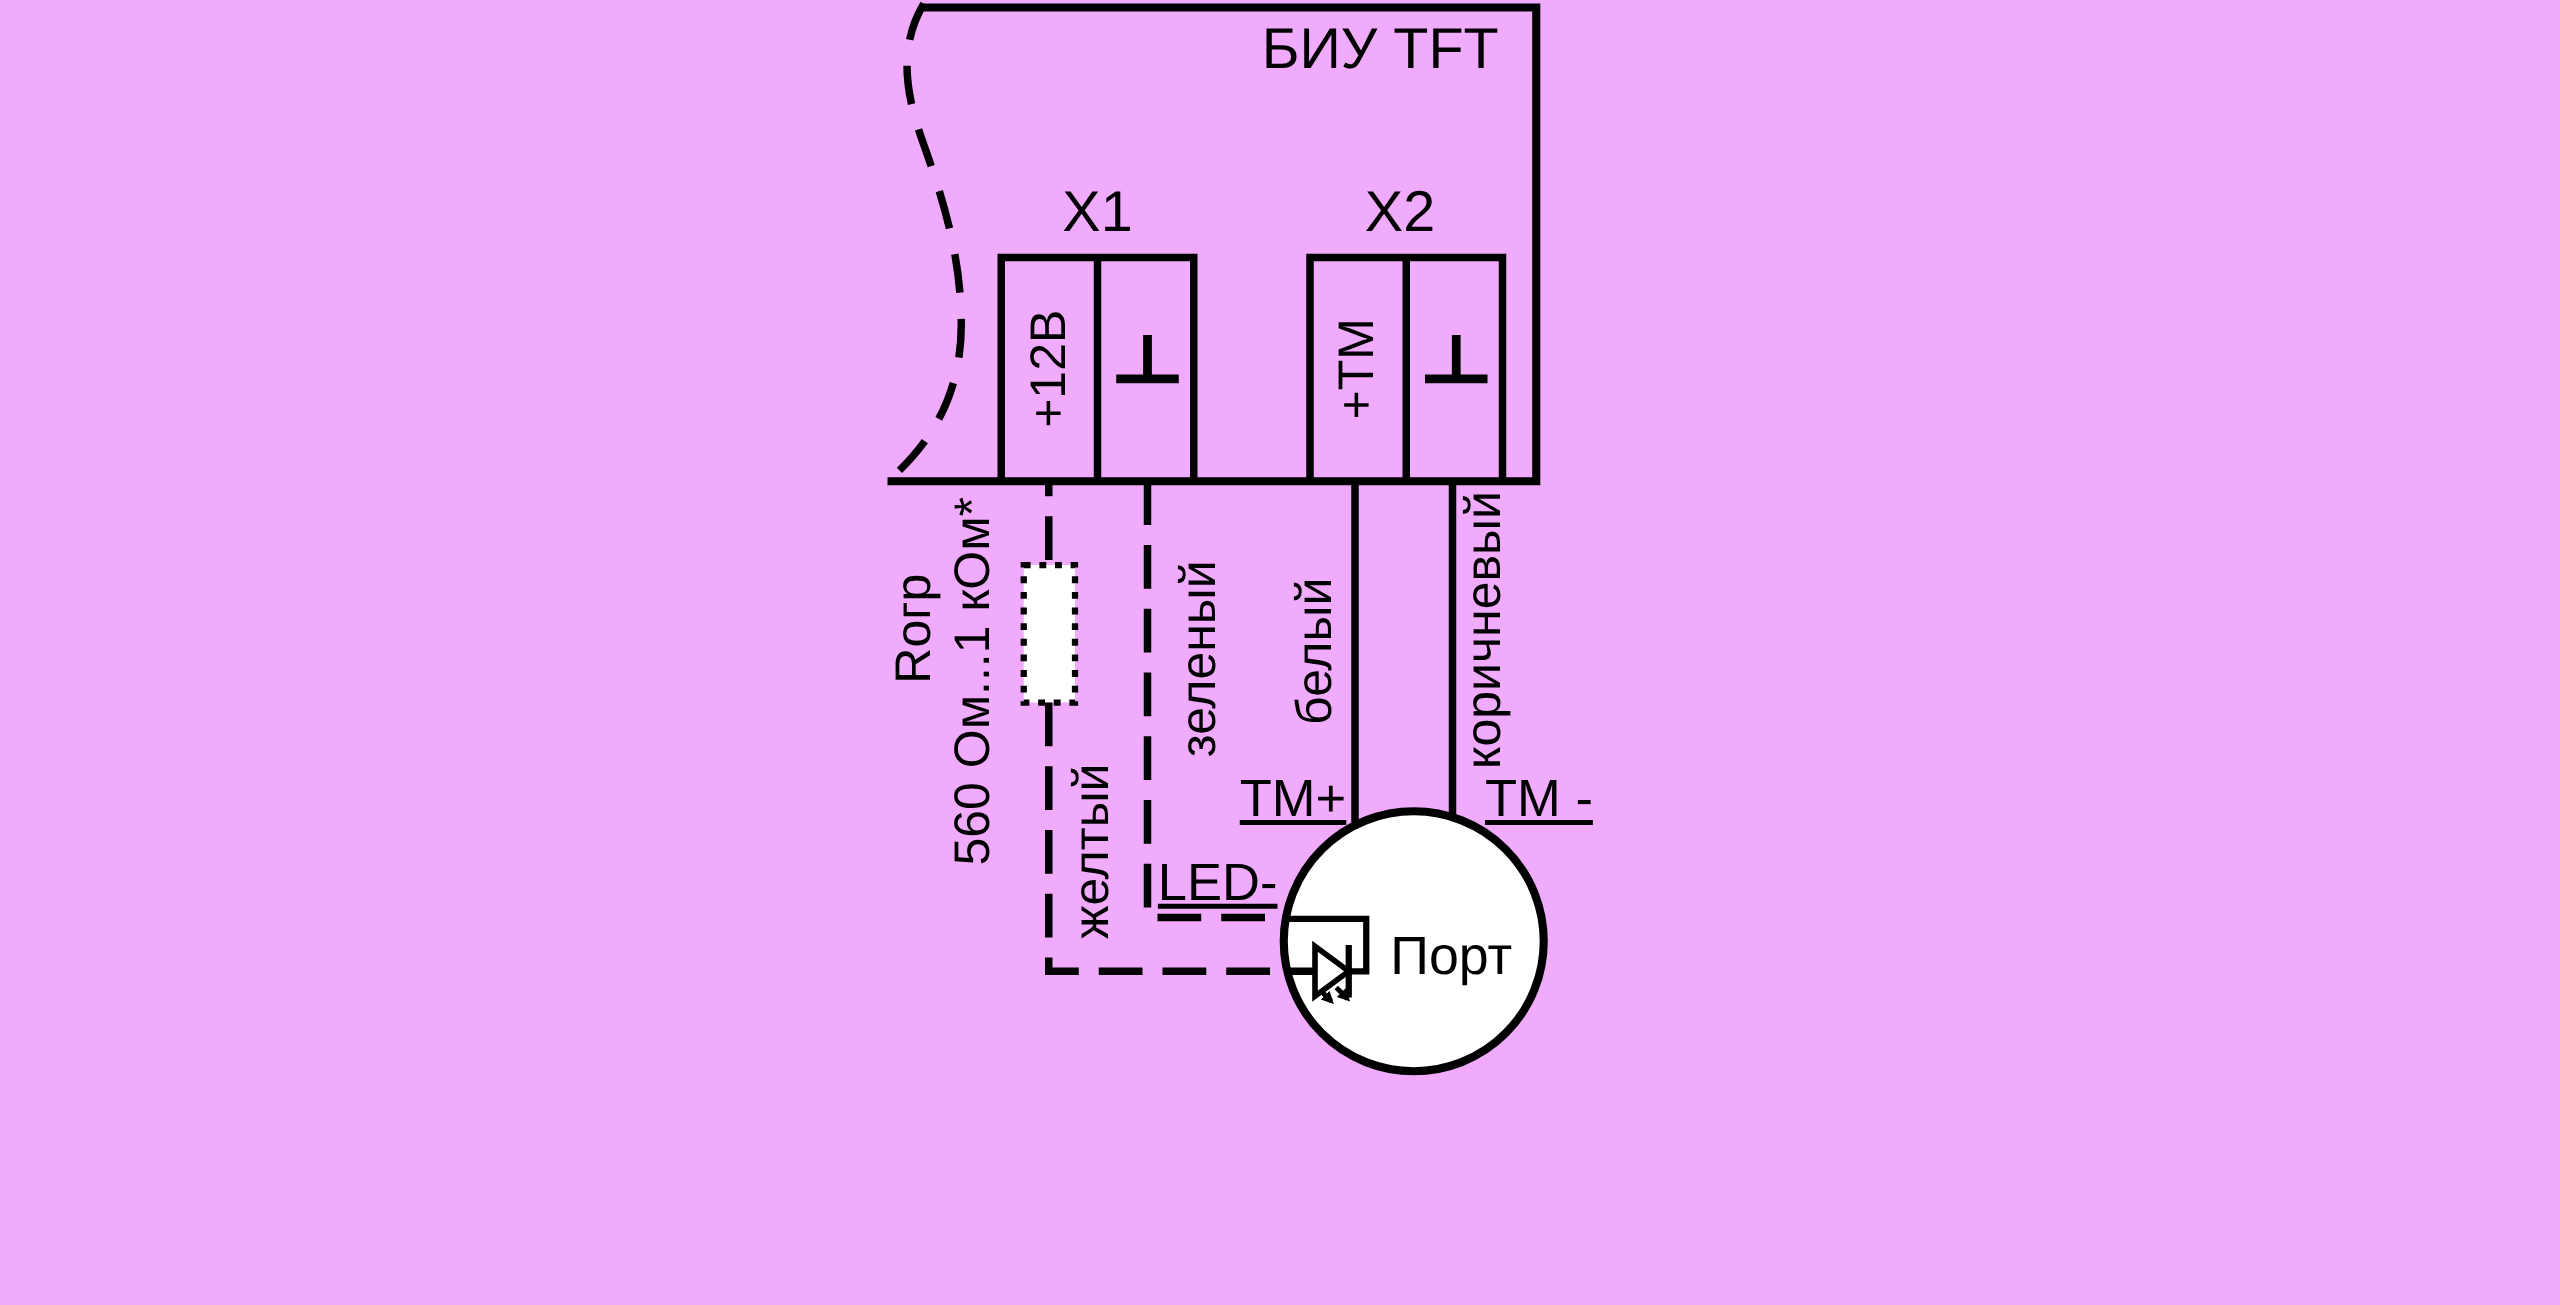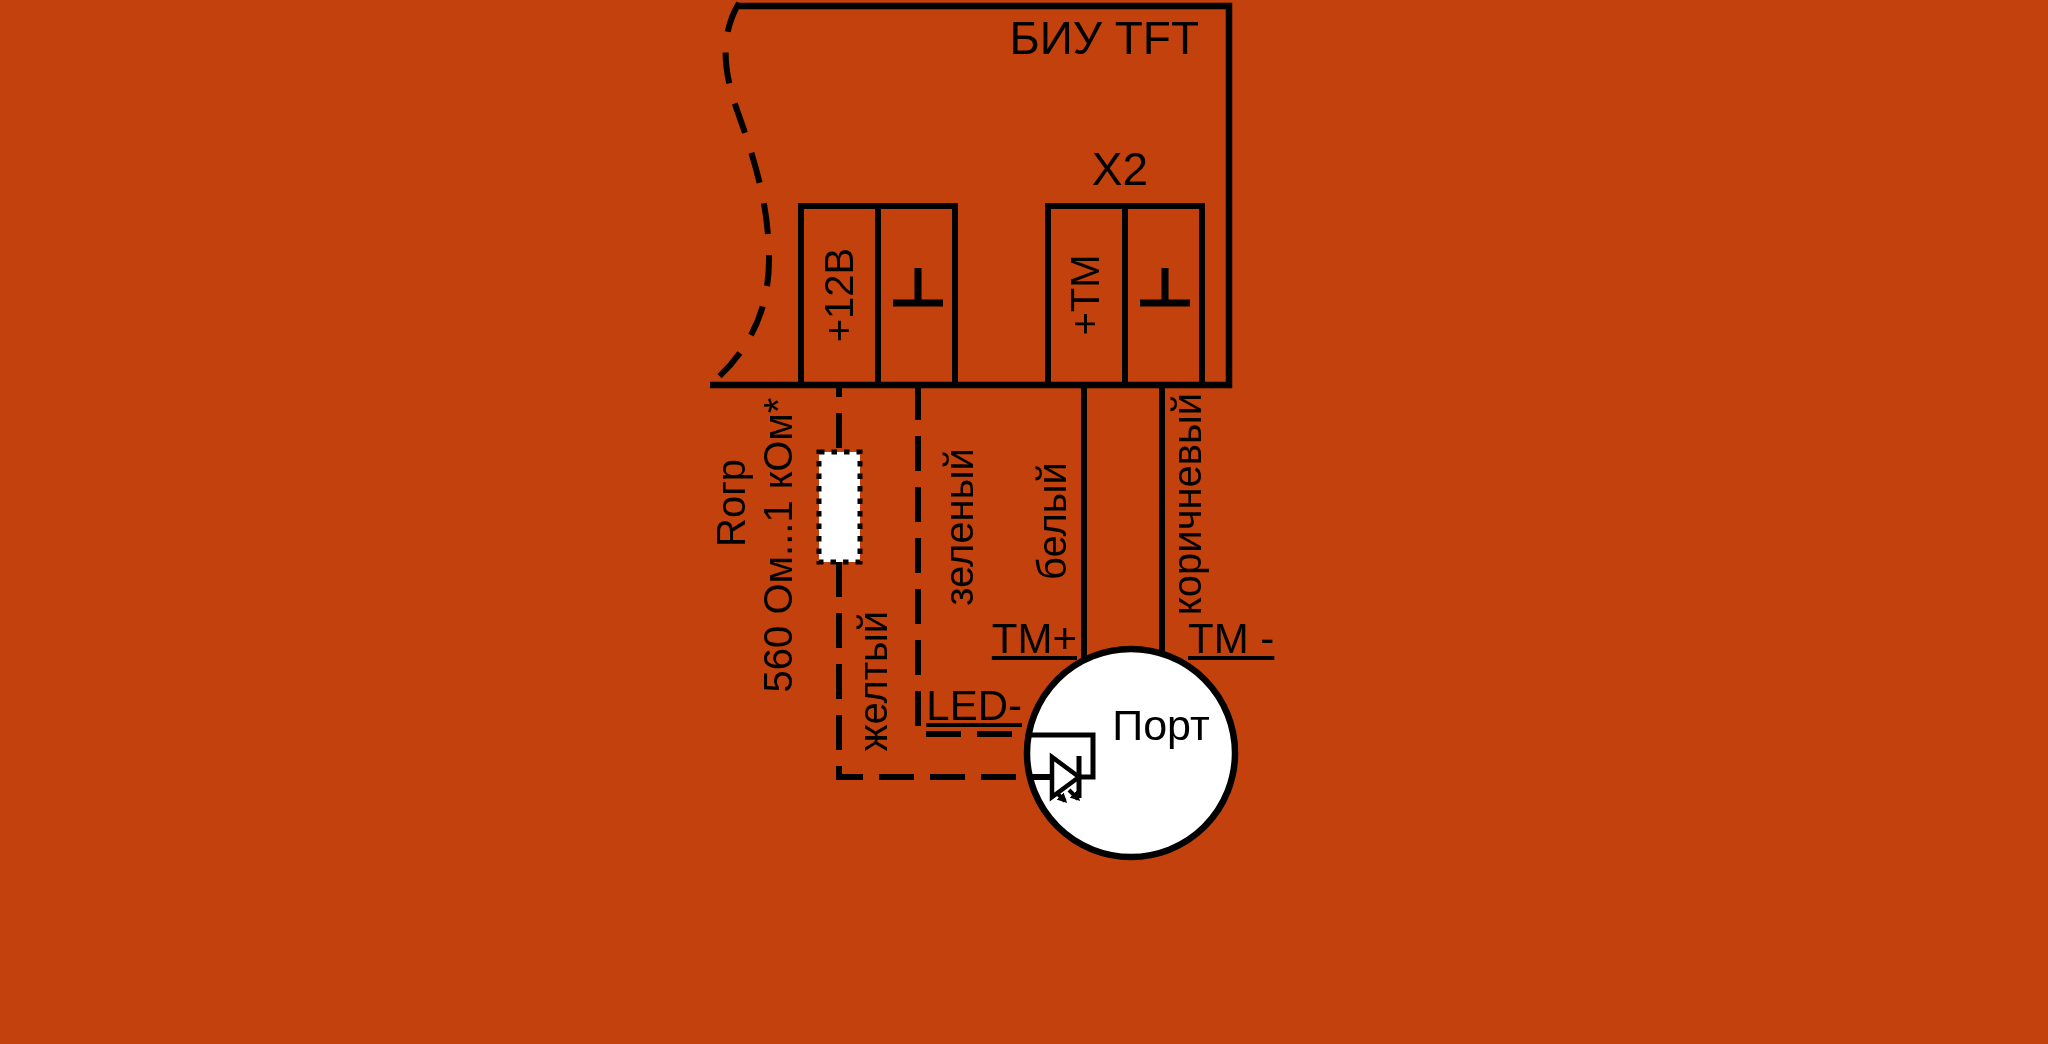--- a/index.html
+++ b/index.html
@@ -1,22 +1,22 @@
 <!DOCTYPE html>
 <html><head>
 <meta charset="utf-8">
 <style>
   html,body{margin:0;padding:0;background:#ffffff;width:2048px;height:1044px;overflow:hidden;}
-  .stage{position:relative;width:2048px;height:1044px;background:#c2410c;font-family:"Liberation Sans",sans-serif;color:#000;}
+  .stage{position:relative;width:2048px;height:1044px;background:#f0abfc;font-family:"Liberation Sans",sans-serif;color:#000;}
   svg{position:absolute;left:0;top:0;}
   .lbl{position:absolute;white-space:nowrap;color:#000;}
   .rot{transform:translate(-50%,-50%) rotate(-90deg);}
   .fs40{font-size:40px;line-height:44px;}
   .fs42{font-size:42px;line-height:44px;text-decoration:underline;}
-  .fs43{font-size:43px;line-height:55px;}
+  .fs43{font-size:43px;line-height:55px;margin-top:40px;}
   .fs46{font-size:46px;line-height:56px;}
   .tr{text-align:right;}
   .tc{text-align:center;}
 </style>
 </head>
 <body>
 
 <div class="stage">
 
   <svg width="2048" height="1044" viewBox="0 0 2048 1044">
@@ -50,20 +50,21 @@
     <path d="M 839 562 V 777 H 1052" stroke="#000" stroke-width="6" stroke-dasharray="35 16" fill="none"></path>
     <path d="M 918 385 V 734 H 1026" stroke="#000" stroke-width="6" stroke-dasharray="35 16" fill="none"></path>
     <path d="M 1084 385 V 660" stroke="#000" stroke-width="6" fill="none"></path>
     <path d="M 1162 385 V 654" stroke="#000" stroke-width="6" fill="none"></path>
   </svg>
 
   <div class="lbl fs46 tr" style="right:849px;top:10px;">
     <div>БИУ TFT</div>
   </div>
 
+  <div class="lbl fs46 tc" style="left:778px;top:141px;width:200px;">X1</div>
   <div class="lbl fs46 tc" style="left:1020px;top:141px;width:200px;text-align:center;">X2</div>
 
   <div class="lbl rot fs40" style="left:839px;top:295px;">+12В</div>
   <div class="lbl rot fs40" style="left:1085px;top:295px;">+ТМ</div>
 
   <div class="lbl rot fs40" style="left:731px;top:503px;">Rогр</div>
   <div class="lbl rot fs40" style="left:778px;top:545px;">560 Ом...1 кОм*</div>
 
   <div class="lbl rot fs40" style="left:873px;top:681px;">желтый</div>
   <div class="lbl rot fs40" style="left:959px;top:527px;">зеленый</div>

